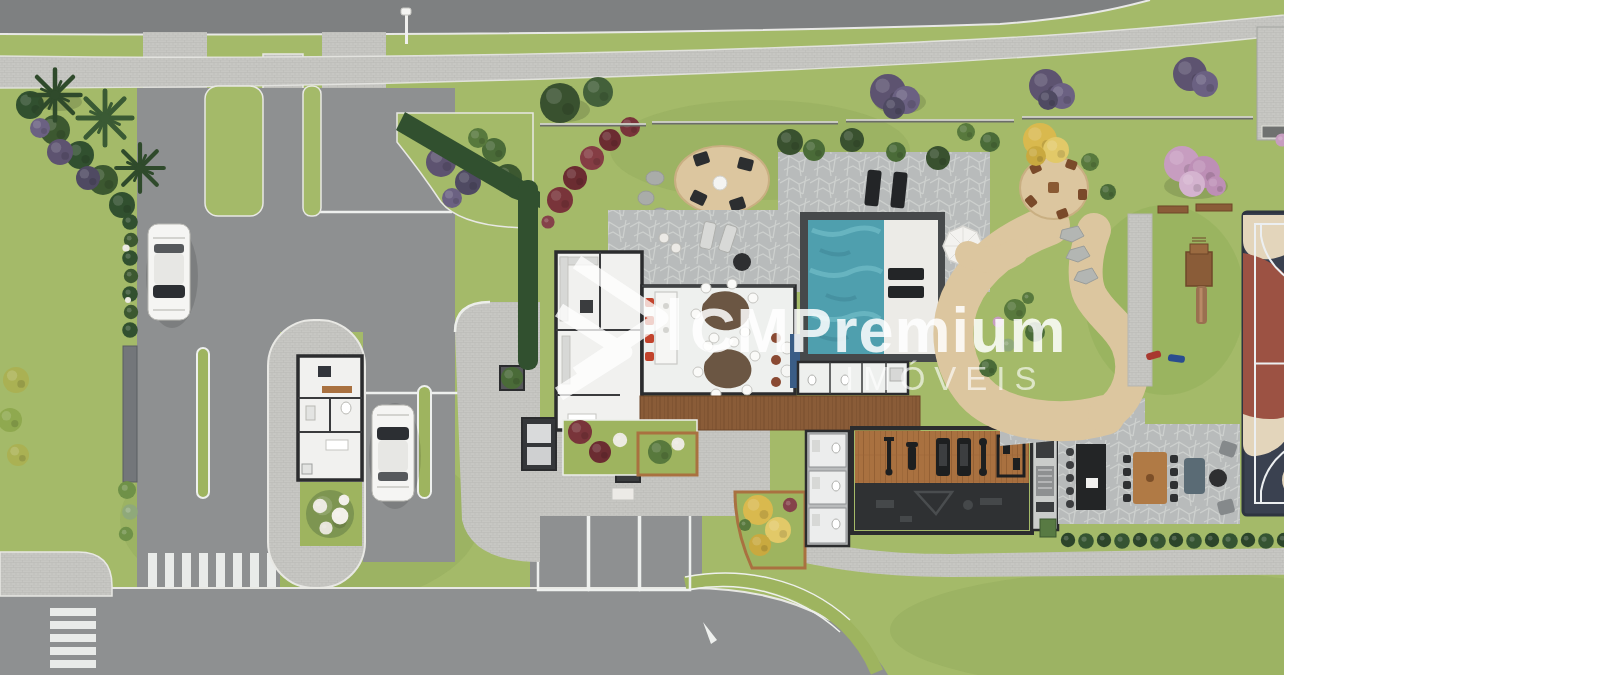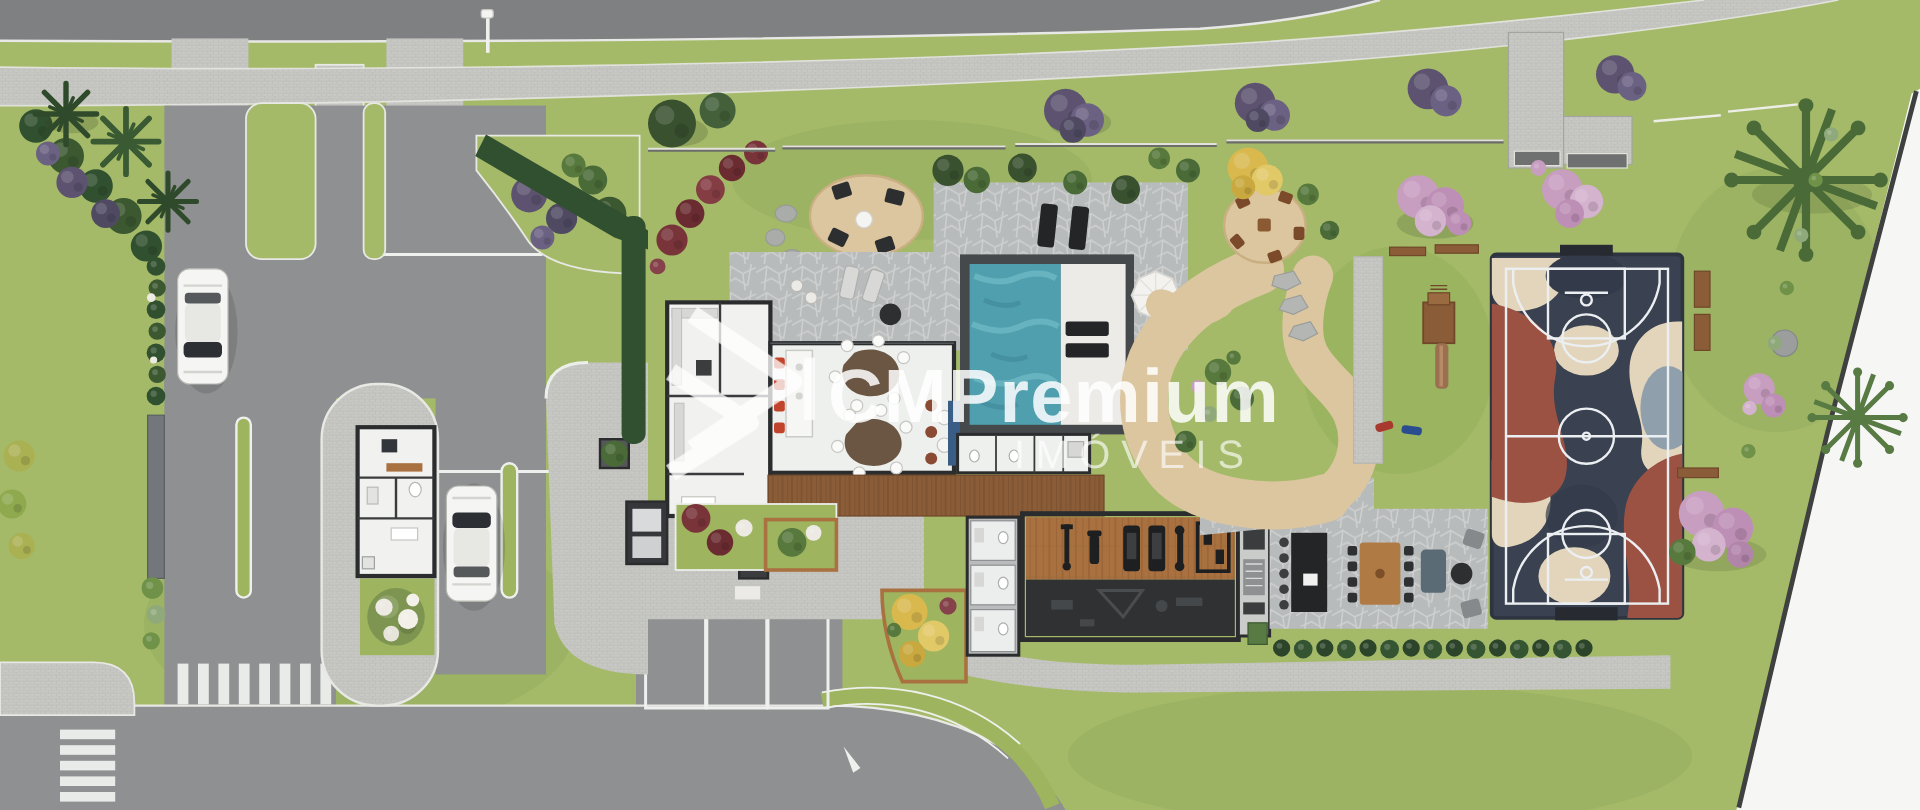--- a/index.html
+++ b/index.html
@@ -1,16 +1,16 @@
 <!DOCTYPE html>
 <html><head>
 <meta charset="utf-8">
 <style>
   html,body{margin:0;padding:0;background:#ffffff;font-family:"Liberation Sans",sans-serif;}
-  #stage{position:relative;width:1600px;height:675px;overflow:hidden;}
+  #stage{position:relative;width:1284px;height:675px;overflow:hidden;}
   svg{display:block;}
   .wm-brand{font-family:"Liberation Sans",sans-serif;font-weight:700;font-size:63px;letter-spacing:1px;}
   .wm-sub{font-family:"Liberation Sans",sans-serif;font-weight:400;font-size:33px;letter-spacing:9px;}
 </style>
 </head>
 <body>
 
 <div id="stage">
 <svg width="1600" height="675" viewBox="0 0 1600 675">
   <defs>

